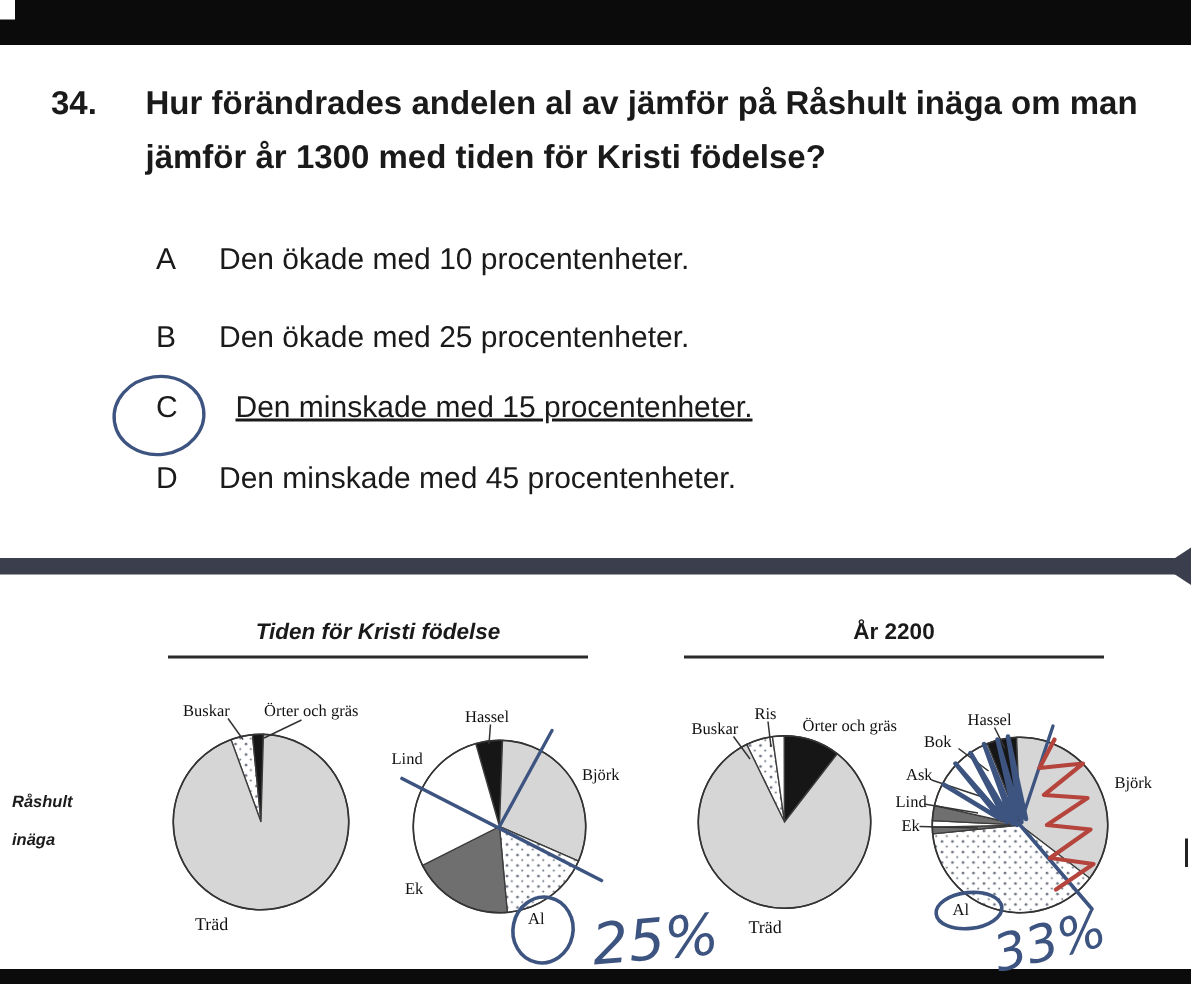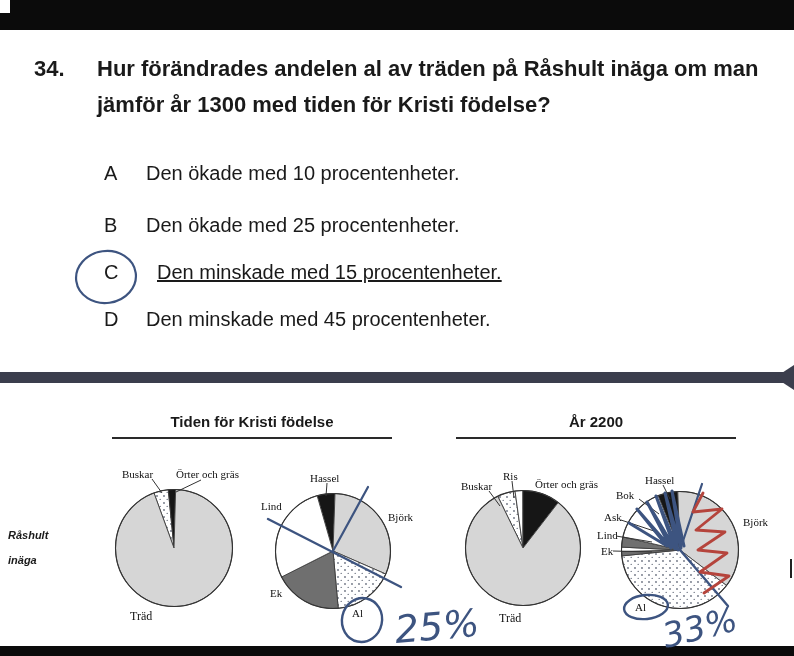--- a/index.html
+++ b/index.html
@@ -28,35 +28,35 @@
 </head>
 <body>
 
 <div id="page">
 
   <div class="abs bar-top"></div>
   <div class="abs bar-top-notch"></div>
   <div class="abs bar-bottom"></div>
 
   <div class="abs qnum">34.</div>
-  <div class="abs qline1">Hur förändrades andelen al av träden på Råshult inäga om man</div>
+  <div class="abs qline1">Hur förändrades andelen al av jämför på Råshult inäga om man</div>
   <div class="abs qline2">jämför år 1300 med tiden för Kristi födelse?</div>
 
   <div class="abs opt-letter" style="left:104px;top:162px;">A</div>
   <div class="abs opt-text" style="left:146px;top:162px;">Den ökade med 10 procentenheter.</div>
   <div class="abs opt-letter" style="left:104px;top:214px;">B</div>
   <div class="abs opt-text" style="left:146px;top:214px;">Den ökade med 25 procentenheter.</div>
   <div class="abs opt-letter" style="left:104px;top:261px;">C</div>
   <div class="abs opt-text" style="left:157px;top:261px;text-decoration:underline;">Den minskade med 15 procentenheter.</div>
   <div class="abs opt-letter" style="left:104px;top:308px;">D</div>
   <div class="abs opt-text" style="left:146px;top:308px;">Den minskade med 45 procentenheter.</div>
 
   <div class="abs divider"></div>
 
-  <div class="abs col-header" style="left:112px;top:413px;">Tiden för Kristi födelse</div>
+  <div class="abs col-header" style="left:112px;top:413px;font-style:italic;">Tiden för Kristi födelse</div>
   <div class="abs col-underline" style="left:112px;top:437px;width:280px;"></div>
   <div class="abs col-header" style="left:456px;top:413px;">År 2200</div>
   <div class="abs col-underline" style="left:456px;top:437px;width:280px;"></div>
 
   <div class="abs rowlabel">
     <div>Råshult</div>
     <div>inäga</div>
   </div>
 
   <svg class="pie" style="left:113px;top:487px;" width="122" height="122" viewBox="0 0 122 122">

